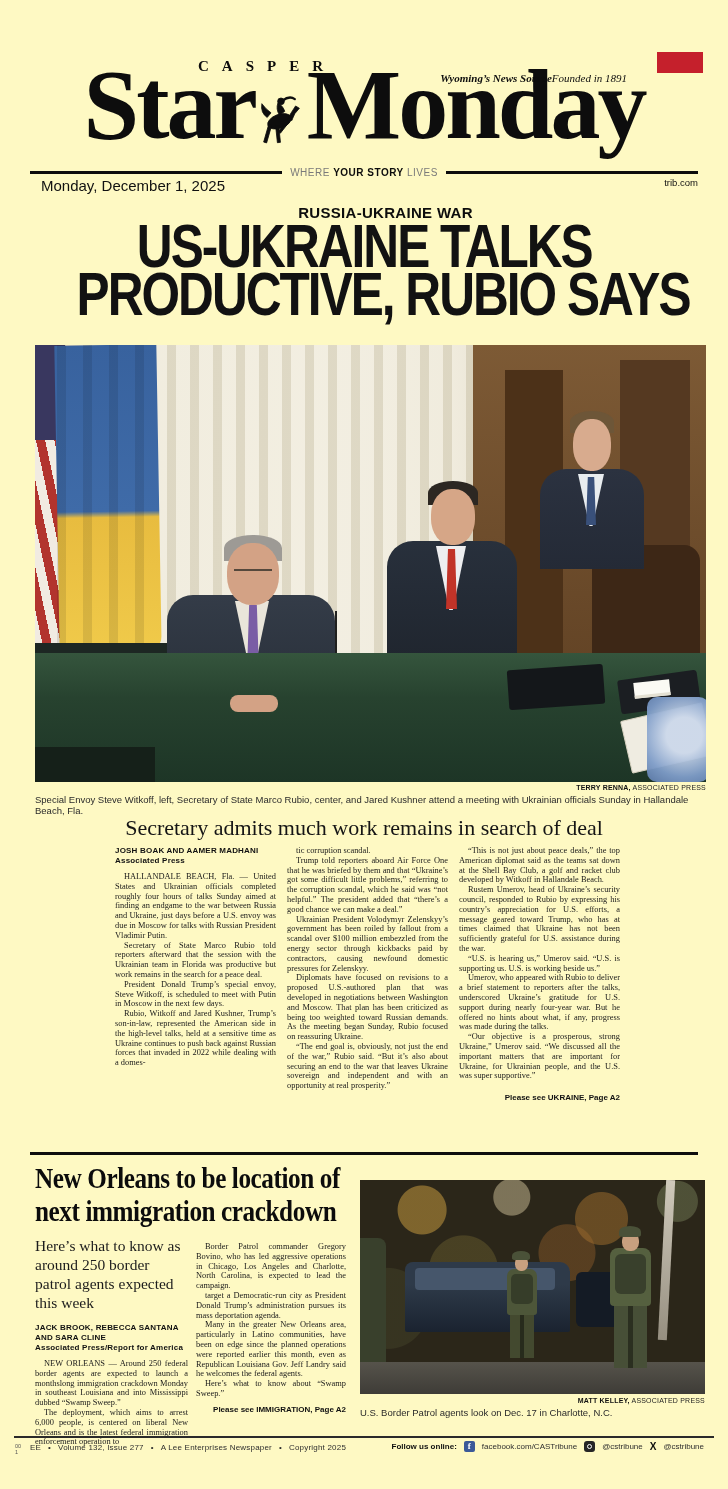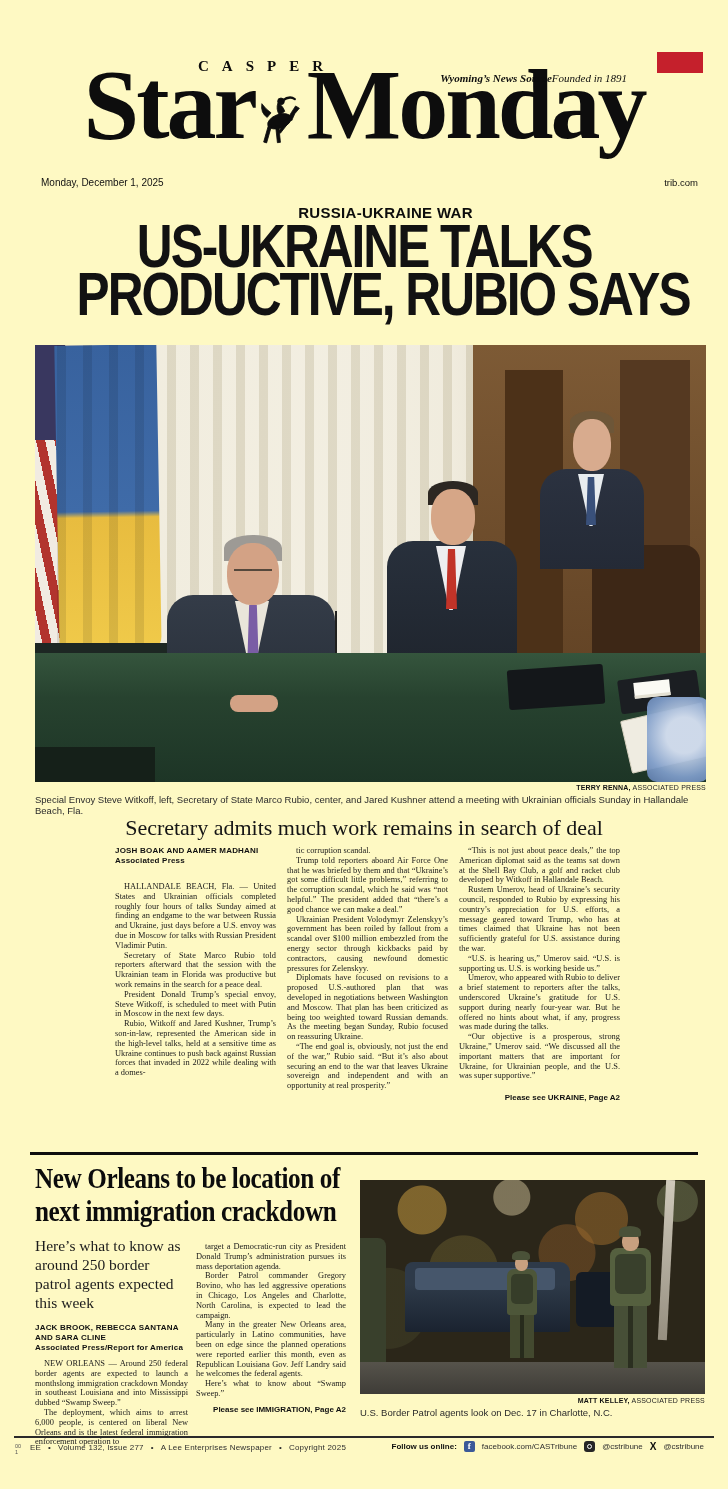--- a/index.html
+++ b/index.html
@@ -19,21 +19,21 @@
     font-weight:bold; font-size:15px; letter-spacing:13px; color:#0d0d0d; }
   .np-tag { position:absolute; top:72px; right:101px; font-size:11px; font-style:italic;
     white-space:nowrap; color:#0d0d0d; }
   .np-tag .tag-bold { font-weight:bold; margin-right:0; }
   .red-box { position:absolute; left:657px; top:52px; width:46px; height:21px; background:#c5202c; }
   
   .slogan-row { position:absolute; top:167px; left:30px; right:30px; display:flex; align-items:center; gap:8px; }
   .slogan-rule { flex:1; height:2.5px; background:#0c0c0c; }
   .slogan-text { font-family:"Liberation Sans", sans-serif; font-size:10px; color:#7a7a7a; letter-spacing:0.5px; white-space:nowrap; }
   .slogan-text b { color:#0c0c0c; }
-  .dateline { position:absolute; top:177px; left:30px; font-family:"Liberation Sans", sans-serif; font-size:10px; color:#111;padding-left:11px; }
+  .dateline { position:absolute; top:177px; left:30px; font-family:"Liberation Sans", sans-serif; font-size:15px; color:#111;padding-left:11px; }
   .siteline { position:absolute; top:177px; right:30px; font-family:"Liberation Sans", sans-serif; font-size:9.5px; color:#111; }
   
   .kicker { position:absolute; top:204px; left:0; width:100%; text-align:center;
     font-family:"Liberation Sans", sans-serif; font-weight:bold; font-size:15px; letter-spacing:0.3px; color:#0d0d0d;padding-left:43px; }
   .headline { position:absolute; top:222px; left:0; width:100%; text-align:center; }
   .headline .hl-line { display:block; height:48px; }
   .headline .hl-line span { display:inline-block; font-family:"Liberation Sans", sans-serif;
     font-weight:bold; font-size:62px; line-height:48px; letter-spacing:-2.5px;
     transform:scaleX(0.8); color:#121212; white-space:nowrap; }
   
@@ -95,21 +95,21 @@
   .credit-1 { position:absolute; top:784px; right:22px; }
   .caption { font-family:"Liberation Sans", sans-serif; font-size:9.5px; color:#2b2b2b; }
   .caption-1 { position:absolute; top:794px; left:35px; width:671px; }
   .subhead { position:absolute; top:815px; left:0; width:100%; text-align:center;
     font-family:"Liberation Serif", serif; font-size:22px; color:#151515; }
   
   .columns { position:absolute; left:115px; top:846px; width:506px; display:flex; gap:11px; }
   .col { width:161px; }
   .byline-name, .byline-org { font-family:"Liberation Sans", sans-serif; font-weight:bold;
     font-size:8px; line-height:10px; letter-spacing:0.2px; color:#111; }
-  .byline-block { margin-bottom:16px; }
+  .byline-block { margin-bottom:6px; }
   .bodytext p { font-family:"Liberation Serif", serif; font-size:8.4px; line-height:9.8px;
     text-align:justify; text-indent:9px; color:#191919; }
   .jump { font-family:"Liberation Sans", sans-serif; font-size:8px; font-weight:bold;
     color:#111; text-align:right; margin-top:12px; }
   
   .section-rule { position:absolute; left:30px; top:1152px; width:668px; height:3px; background:#0e0e0e; }
   
   .ss-headline { position:absolute; left:35px; top:1161px; width:335px; }
   .ss-headline span { display:block; font-family:"Liberation Serif", serif; font-weight:bold;
     font-size:30px; line-height:33px; letter-spacing:-0.5px; color:#0c0c0c;
@@ -191,20 +191,25 @@
         <path d="M32 11 Q41 4 48 9" fill="none" stroke-width="3" stroke-linecap="round"></path>
       </g>
     </svg>
     <span class="np-word">Monday</span>
   </div>
   <div class="np-tag">
     <span class="tag-bold">Wyoming’s News Source</span><span>Founded in 1891</span>
   </div>
   <div class="red-box"></div>
 
+  <div class="slogan-row">
+    <div class="slogan-rule"></div>
+    <div class="slogan-text"><span>WHERE </span><b>YOUR STORY</b><span> LIVES</span></div>
+    <div class="slogan-rule"></div>
+  </div>
   <div class="dateline">Monday, December 1, 2025</div>
   <div class="siteline">trib.com</div>
 
   <div class="kicker">RUSSIA-UKRAINE WAR</div>
   <div class="headline">
     <span class="hl-line"><span>US-UKRAINE TALKS</span></span>
     <span class="hl-line"><span>PRODUCTIVE, RUBIO SAYS</span></span>
   </div>
 
   <div class="photo-main">
@@ -291,22 +296,22 @@
       <div class="byline-name">AND SARA CLINE</div>
       <div class="byline-org">Associated Press/Report for America</div>
     </div>
     <div class="ss-body1">
       <p>NEW ORLEANS — Around 250 federal border agents are expected to launch a monthslong immigration crackdown Monday in southeast Louisiana and into Mississippi dubbed “Swamp Sweep.”</p>
       <p>The deployment, which aims to arrest 6,000 people, is centered on liberal New Orleans and is the latest federal immigration enforcement operation to</p>
     </div>
   </div>
 
   <div class="ss-col2 bodytext">
+    <p>Border Patrol commander Gregory Bovino, who has led aggressive operations in Chicago, Los Angeles and Charlotte, North Carolina, is expected to lead the campaign.</p>
     <p>target a Democratic-run city as President Donald Trump’s administration pursues its mass deportation agenda.</p>
-    <p>Border Patrol commander Gregory Bovino, who has led aggressive operations in Chicago, Los Angeles and Charlotte, North Carolina, is expected to lead the campaign.</p>
     <p>Many in the greater New Orleans area, particularly in Latino communities, have been on edge since the planned operations were reported earlier this month, even as Republican Louisiana Gov. Jeff Landry said he welcomes the federal agents.</p>
     <p>Here’s what to know about “Swamp Sweep.”</p>
     <div class="jump ss-jump"><span>Please see </span><b>IMMIGRATION,</b><span> Page A2</span></div>
   </div>
 
   <div class="photo-2">
     <div class="p2-trunk"></div>
     <div class="p2-suv">
         <div class="p2-suv-win"></div>
       </div>

